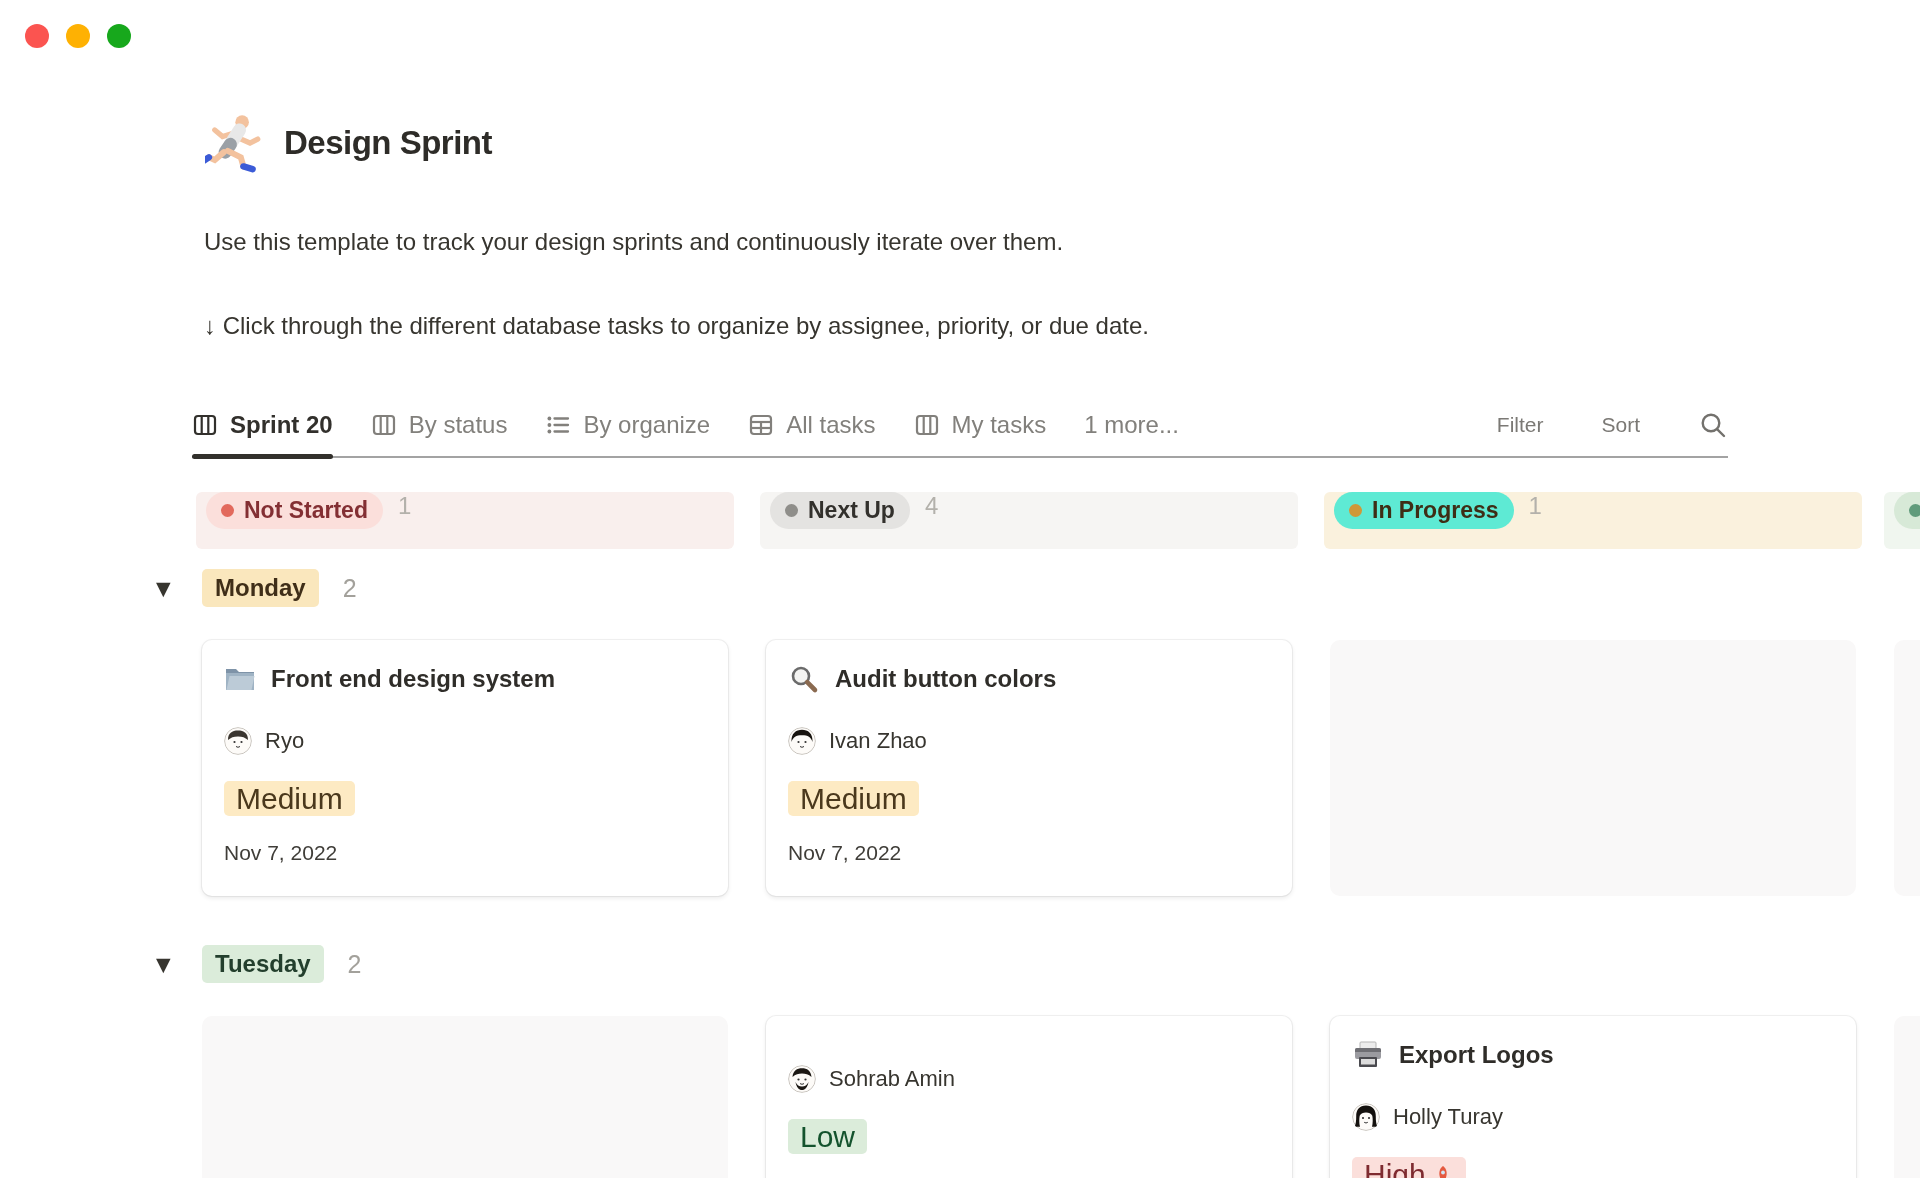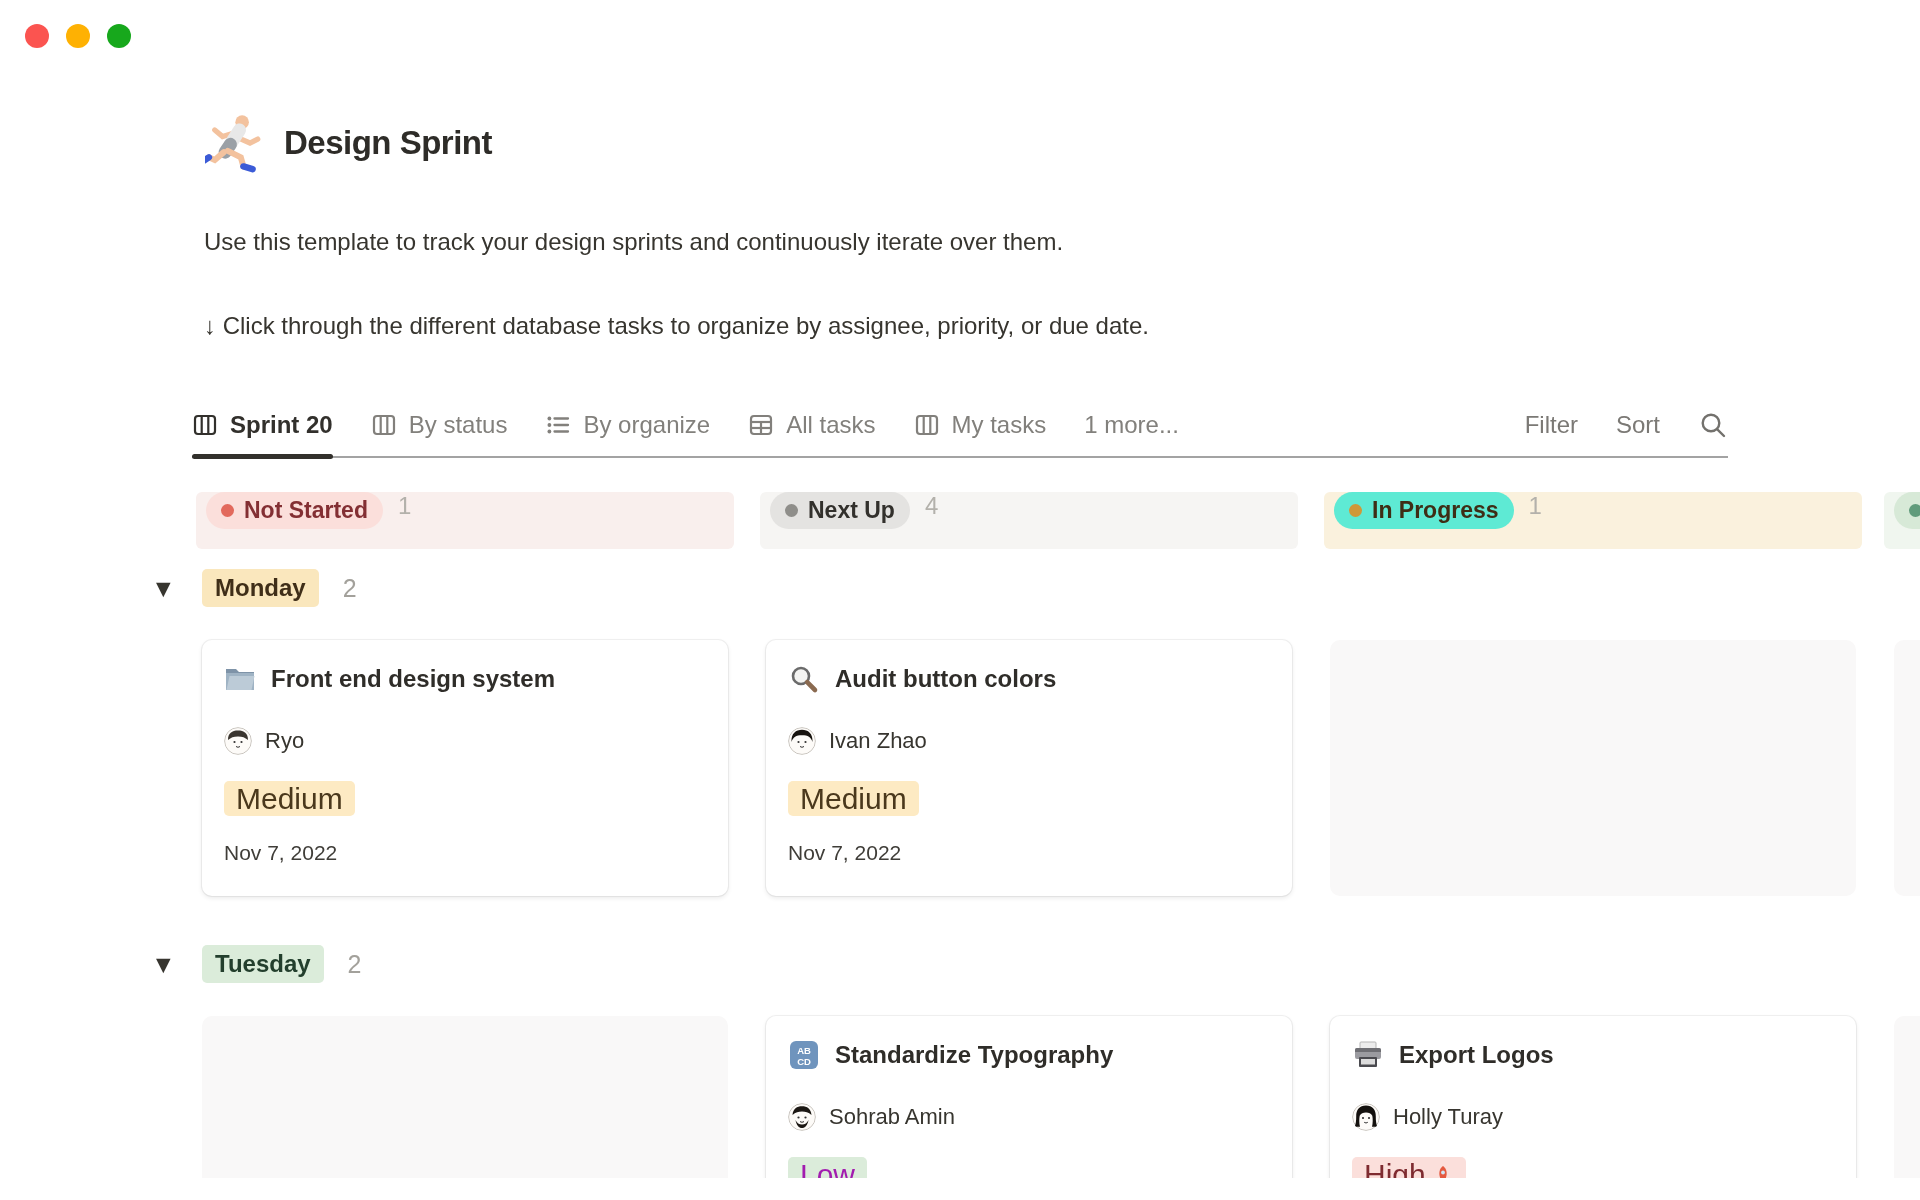--- a/index.html
+++ b/index.html
@@ -20,21 +20,21 @@
   
   .tabbar{position:absolute;left:192px;top:394px;width:1536px;height:62px;
     display:flex;align-items:center;gap:38px;border-bottom:2px solid #a3a3a3;}
   .tab{display:flex;align-items:center;gap:12px;font-size:24px;font-weight:500;
     color:#82807c;position:relative;height:100%;cursor:pointer;white-space:nowrap;}
   .tab svg{flex:0 0 auto;}
   .tab.active{color:#32302c;font-weight:600;}
   .tab.active::after{content:"";position:absolute;left:0;right:0;bottom:-3px;height:5px;
     border-radius:3px;background:#32302c;}
   .tab-spacer{flex:1;}
-  .tool{font-size:24px;color:#7b7975;cursor:pointer;white-space:nowrap;}
+  .tool{font-size:21px;color:#7b7975;cursor:pointer;white-space:nowrap;margin-left:20px;}
   .tool.search{display:flex;align-items:center;}
   
   .band{position:absolute;top:492px;width:538px;height:57px;border-radius:6px;
     display:flex;align-items:flex-start;padding:0 0 0 10px;box-sizing:border-box;}
   .pill{display:inline-flex;align-items:center;border-radius:20px;}
   .col-pill{height:37px;padding:0 15px;gap:10px;font-size:23px;font-weight:600;cursor:pointer;}
   .col-pill.cut{width:170px;}
   .dot{width:13px;height:13px;border-radius:50%;flex:0 0 auto;}
   .count{margin-left:15px;font-size:24px;color:#b3b1ab;}
   .group-row{position:absolute;left:156px;display:flex;align-items:center;height:44px;}
@@ -257,44 +257,34 @@
 
 <div class="group-row" style="top:942px">
   <span class="tri">▼</span>
   <span class="pill group-pill" style="background-color: rgb(219, 236, 218); color: rgb(35, 63, 45);">Tuesday</span>
   <span class="count g">2</span>
 </div>
 
 <div class="ph" style="left:202px;top:1016px"></div>
 
 <div class="card" style="left:766px;top:1016px">
-  <div class="card-title-row">
-    <span class="card-icon">
-      <svg width="30" height="30" viewBox="0 0 30 30">
-          <rect x="1" y="1" width="28" height="28" rx="6" fill="#6f94bd"></rect>
-          <text x="15" y="13.5" text-anchor="middle" font-family="Liberation Sans, sans-serif" font-size="9.5" font-weight="bold" fill="#ffffff">AB</text>
-          <text x="15" y="24.5" text-anchor="middle" font-family="Liberation Sans, sans-serif" font-size="9.5" font-weight="bold" fill="#ffffff">CD</text>
-        </svg>
-    </span>
-    <span class="card-title">Standardize Typography</span>
-  </div>
   <div class="card-assignee">
     <span class="avatar">
       <svg width="28" height="28" viewBox="0 0 28 28">
           <circle cx="14" cy="14" r="13.4" fill="#fdfbf8" stroke="#c9c5bf" stroke-width="1"></circle>
           <path d="M4.5 12 C5 5.5 9 3.2 14 3.2 C19 3.2 23 5.5 23.5 12 C20.5 9.2 17.5 8.4 14 8.4 C10.5 8.4 7.5 9.2 4.5 12 Z" fill="#1c1814"></path>
           <path d="M7.5 17 C8.5 22.5 11 25 14 25 C17 25 19.5 22.5 20.5 17 C19 20.2 17 21.4 14 21.4 C11 21.4 9 20.2 7.5 17 Z" fill="#1c1814"></path>
           <circle cx="10.5" cy="14.5" r="1.1" fill="#333"></circle>
           <circle cx="17.5" cy="14.5" r="1.1" fill="#333"></circle>
           <path d="M12 18.6 q2 1.4 4 0" stroke="#333" stroke-width="1" fill="none"></path>
         </svg>
     </span>
     <span class="assignee-name">Sohrab Amin</span>
   </div>
-  <span class="pill prio" style="background-color: rgb(219, 236, 218); color: #a21caf;">
+  <span class="pill prio" style="background-color: rgb(219, 236, 218); color: #14532d;">
     <span>Low</span>
   </span>
 </div>
 
 <div class="card" style="left:1330px;top:1016px">
   <div class="card-title-row">
     <span class="card-icon">
       <svg width="32" height="30" viewBox="0 0 32 30">
           <rect x="8" y="2" width="16" height="7" rx="1" fill="#ececec" stroke="#b5b5b5"></rect>
           <rect x="3" y="8" width="26" height="11" rx="2" fill="#9b9ba0"></rect>

